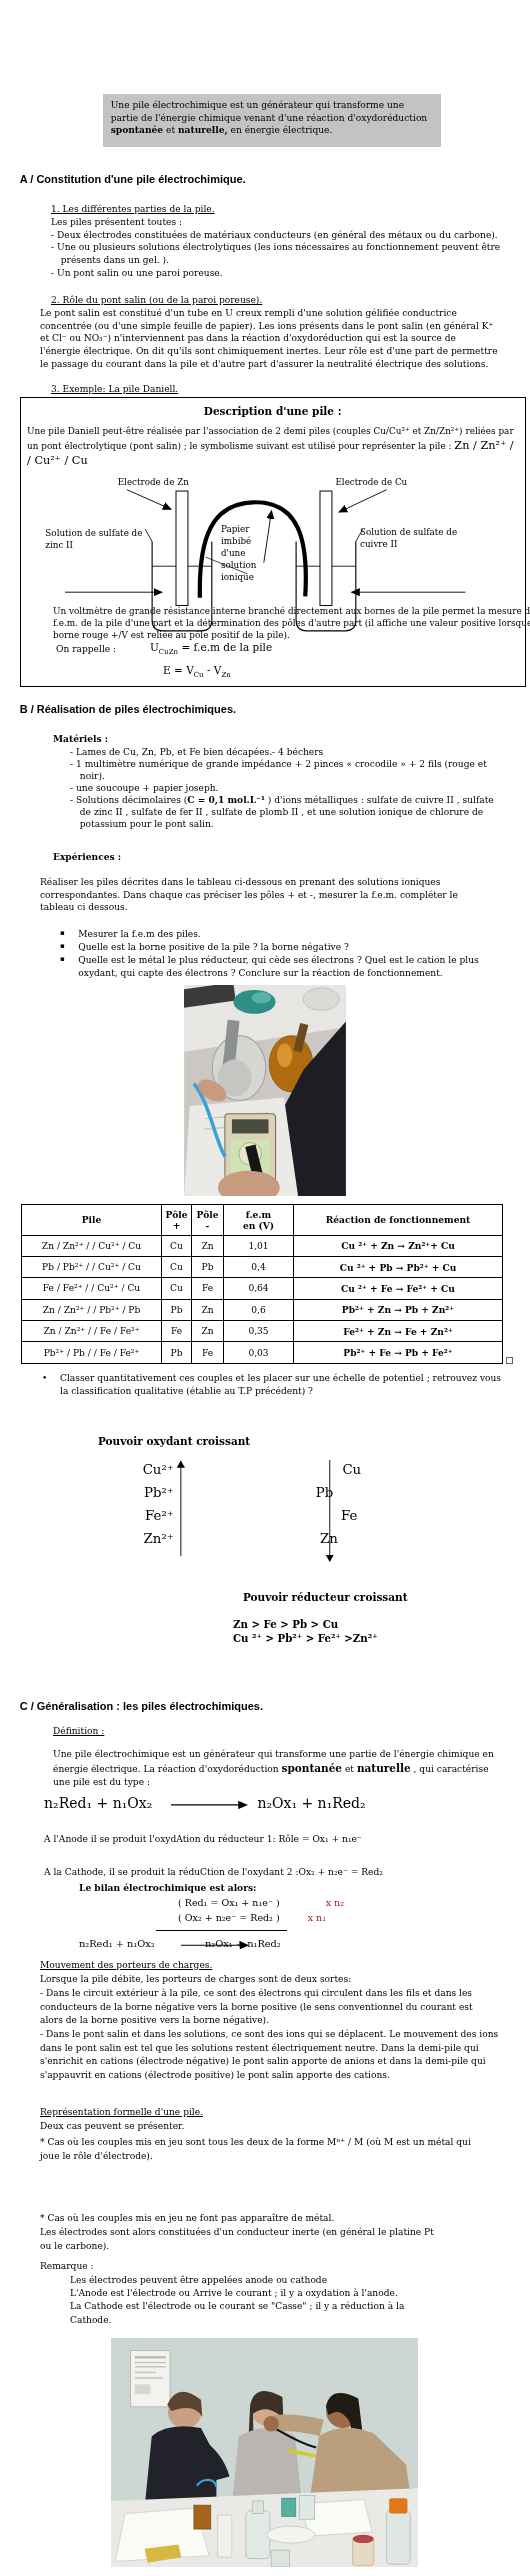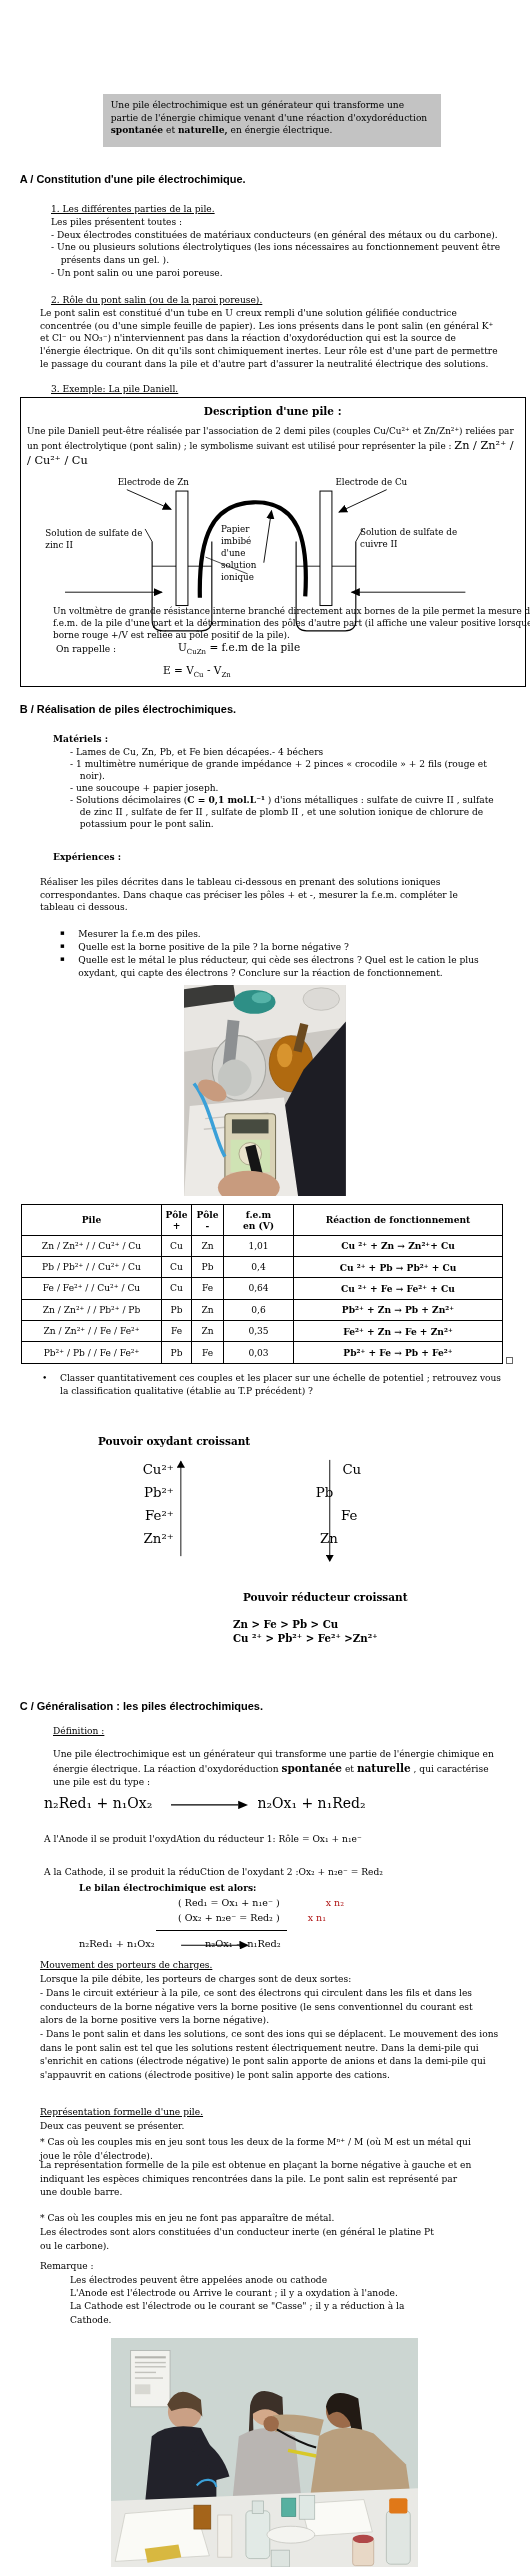--- a/index.html
+++ b/index.html
@@ -104,21 +104,21 @@
     <line x1="62" y1="164" x2="200" y2="164" stroke="#000" stroke-width="1.3" marker-end="url(#ah)"></line>
     <g>
       <text x="482" y="82" font-size="12.5">Solution de sulfate de</text>
       <text x="482" y="99" font-size="12.5">cuivre II</text>
     </g>
     <line x1="632" y1="164" x2="470" y2="164" stroke="#000" stroke-width="1.3" marker-end="url(#ah)"></line>
   </svg>
 
   <div class="abs ser" style="left:25px;top:605px;width:494px;font-size:8.9px;line-height:12px;margin-left:28px;">Un voltmètre de grande résistance interne branché directement aux bornes de la pile permet la mesure de la f.e.m. de    la pile d'une part et la détermination des pôles d'autre part (il affiche une valeur positive lorsque sa borne rouge +/V est reliée au pôle positif de la pile).</div>
   <div class="abs ser" style="left:56px;top:644px;font-size:9.1px;">On rappelle :</div>
-  <div class="abs ser" style="left:178px;top:641px;font-size:10.5px;">
+  <div class="abs ser" style="left:150px;top:641px;font-size:10.5px;">
     <span>U</span><sub style="font-size:7px;">CuZn</sub><span>  =   f.e.m de la pile</span>
   </div>
   <div class="abs ser" style="left:163px;top:664px;font-size:10.5px;">
     <span>E  =  V</span><sub style="font-size:7px;">Cu</sub><span> - V</span><sub style="font-size:7px;">Zn</sub>
   </div>
 
   <div class="abs san h" style="left:19.7px;top:703px;">B  / Réalisation de  piles électrochimiques.</div>
 
   <div class="abs ser b t13" style="left:53px;top:733px;">Matériels :</div>
   <div class="abs ser hang" style="left:70px;top:746px;width:422px;font-size:9.1px;line-height:12px;">-    Lames de Cu, Zn, Pb, et Fe bien décapées.-    4    béchers</div>
@@ -307,21 +307,20 @@
     </svg>
 
   <div class="abs ser t13b u" style="left:40px;top:1959px;">Mouvement des porteurs de charges.</div>
   <div class="abs ser t13b" style="left:40px;top:1973px;">Lorsque la pile débite, les porteurs de charges sont de deux sortes:</div>
   <div class="abs ser t13b" style="left:40px;top:1987px;width:457px;">- Dans le circuit extérieur à la pile, ce sont des électrons qui circulent dans les fils et dans les conducteurs de la borne négative vers la borne positive (le sens conventionnel du courant est alors de la borne positive vers la borne négative).</div>
   <div class="abs ser t13b" style="left:40px;top:2028px;width:461px;">- Dans le pont salin et dans les solutions, ce sont des ions qui se déplacent. Le mouvement des ions dans le pont salin est tel que les solutions restent électriquement neutre. Dans la demi-pile qui s'enrichit en cations (électrode négative) le pont salin apporte de anions et dans la demi-pile qui s'appauvrit en cations (électrode positive) le pont salin apporte des cations.</div>
 
   <div class="abs ser t13b u" style="left:40px;top:2106px;">Représentation formelle d'une pile.</div>
   <div class="abs ser t13b" style="left:40px;top:2120px;">Deux cas peuvent se présenter.</div>
   <div class="abs ser t13b" style="left:40px;top:2136px;width:450px;">* Cas où les couples mis en jeu sont tous les deux de la forme Mⁿ⁺ / M (où M est un métal qui joue le rôle d'électrode).</div>
-  <div class="abs ser t13b" style="left:40px;top:2159px;width:436px;">La représentation formelle de la pile est obtenue en plaçant la borne négative à gauche et en indiquant les espèces chimiques rencontrées dans la pile. Le pont salin est représenté par une double barre.</div>
   <div class="abs ser t13b" style="left:40px;top:2212px;width:450px;">* Cas où les couples mis en jeu ne font pas apparaître de métal.</div>
   <div class="abs ser t13b" style="left:40px;top:2226px;width:394px;">Les électrodes sont alors constituées d'un conducteur inerte (en général le platine  Pt ou le carbone).</div>
 
   <div class="abs ser t13b" style="left:40px;top:2260px;">Remarque :</div>
   <div class="abs ser t13b" style="left:70px;top:2274px;width:394px;">Les électrodes peuvent être appelées anode ou cathode</div>
   <div class="abs ser t13b" style="left:70px;top:2287px;width:394px;">L'Anode est l'électrode ou Arrive le courant ; il y a oxydation à l'anode.</div>
   <div class="abs ser t13b" style="left:70px;top:2300px;width:338px;">La Cathode est l'électrode ou le courant se "Casse" ; il y a réduction à la Cathode.</div>
 
   <svg class="abs" style="left:111px;top:2338px;" width="307" height="229" viewBox="0 0 437 326">
     <rect x="0" y="0" width="437" height="326" fill="#ccd6d2"></rect>

